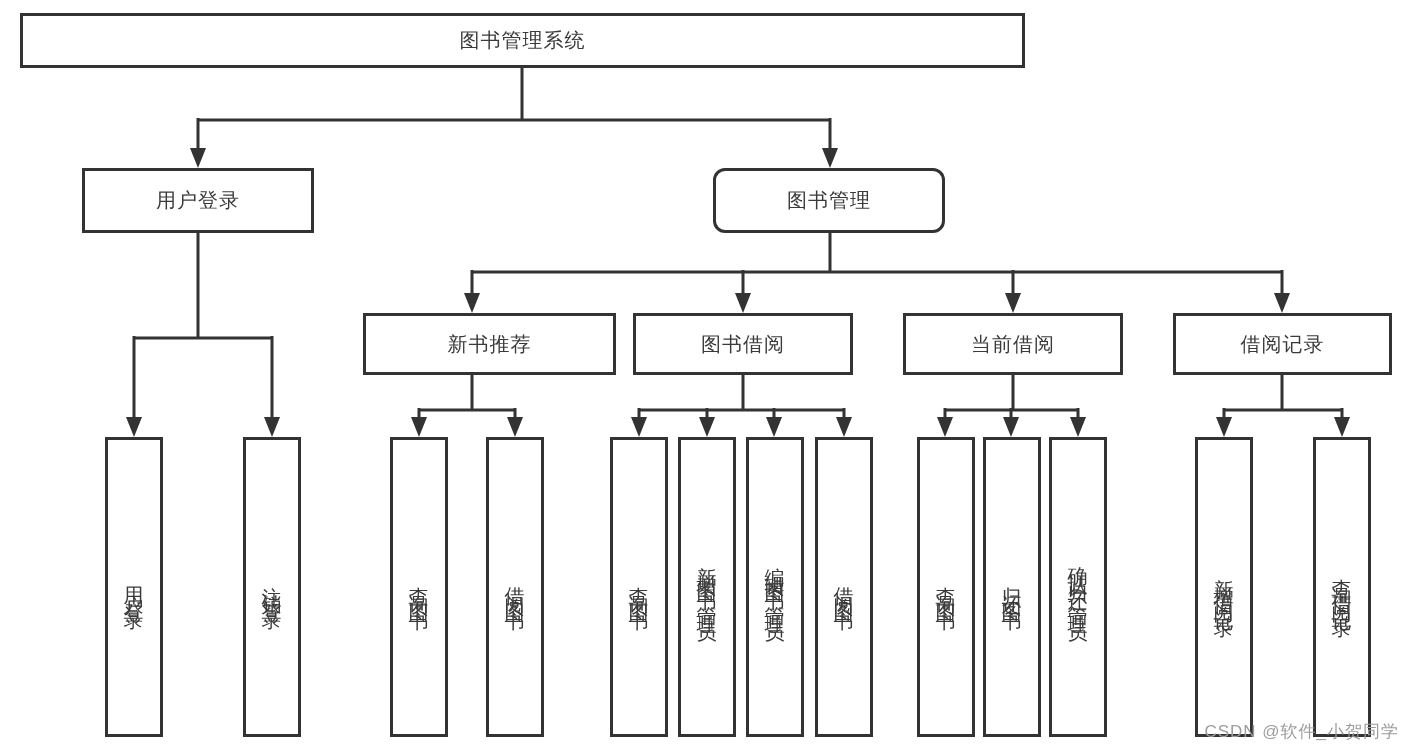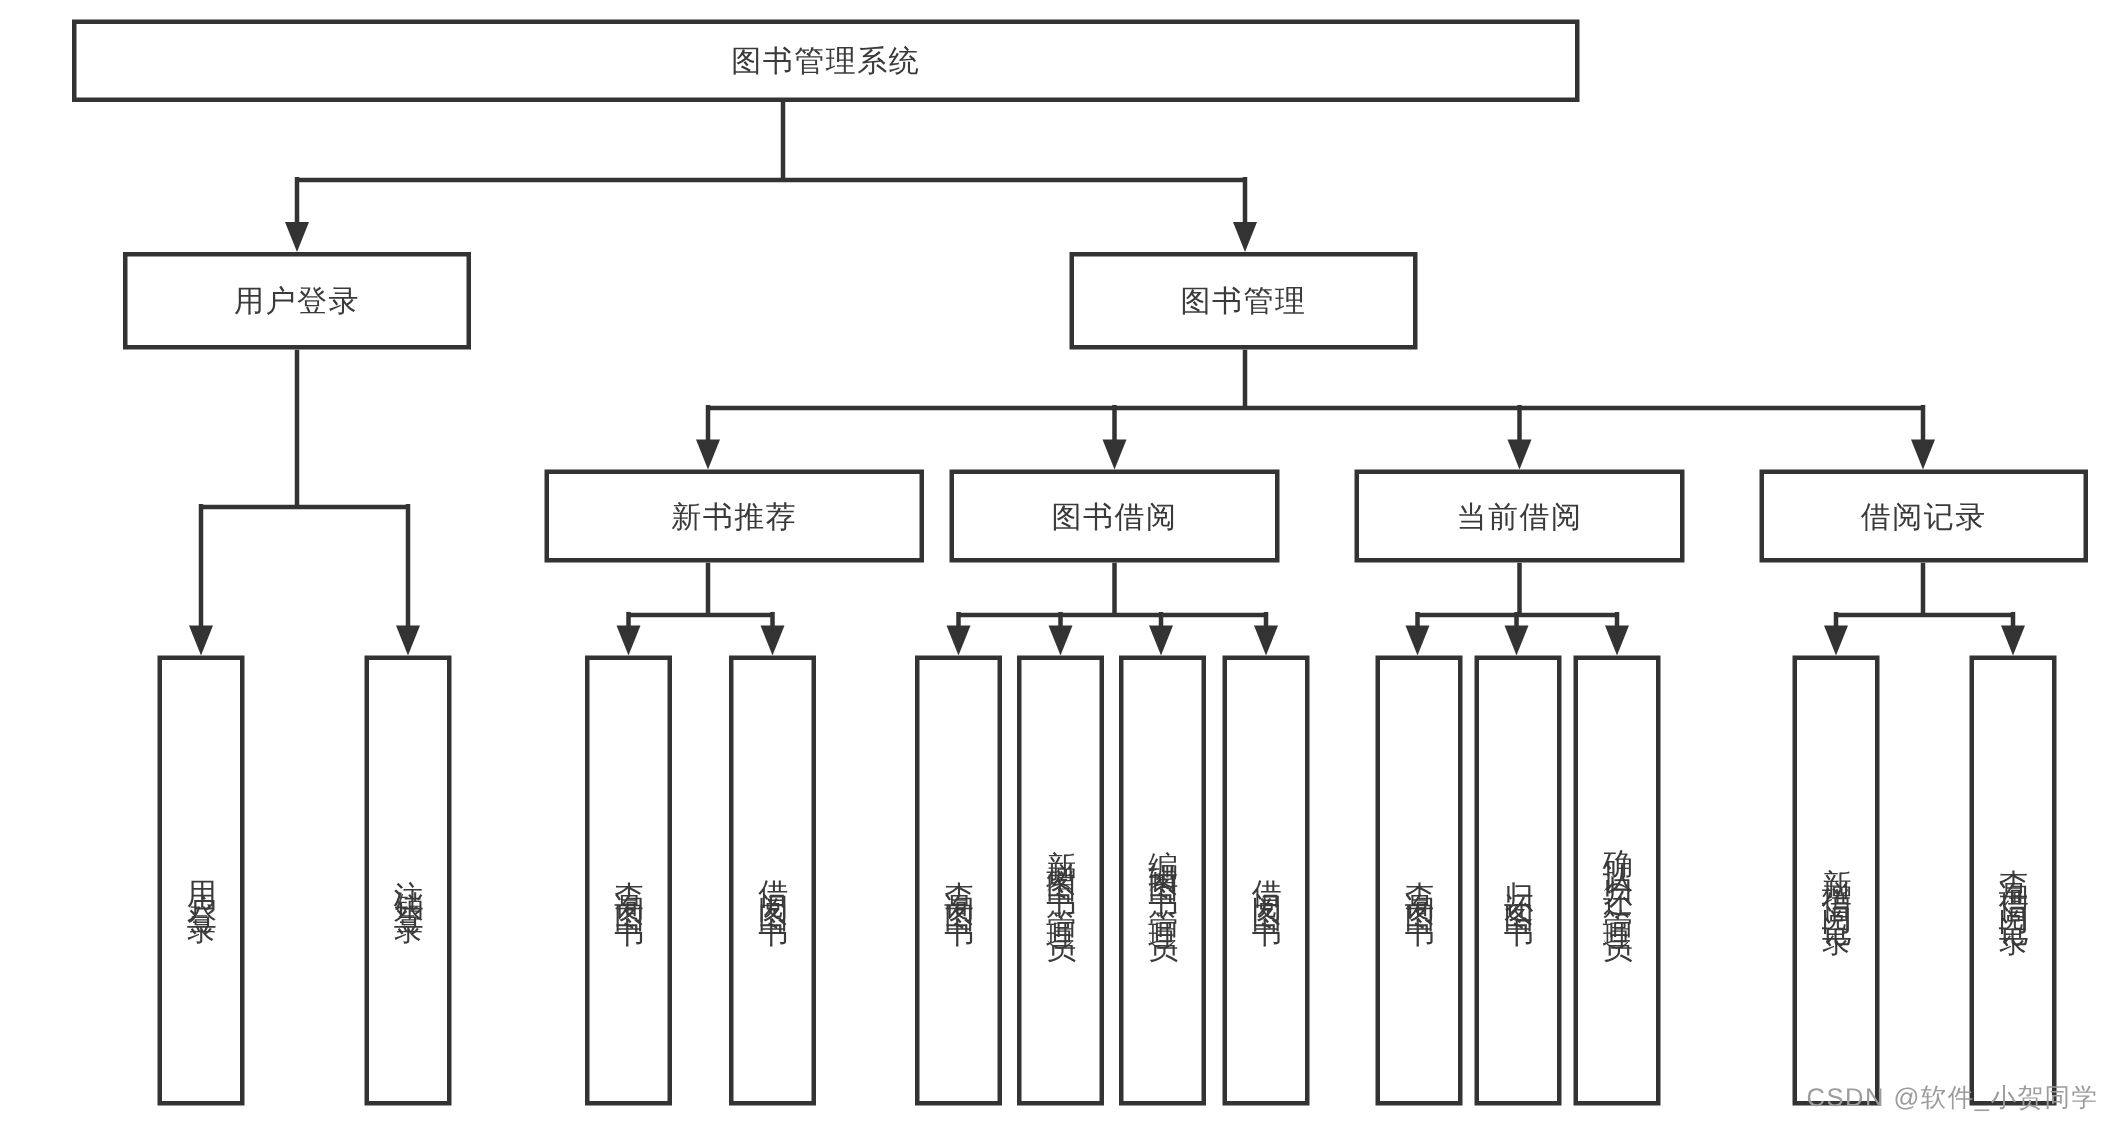--- a/index.html
+++ b/index.html
@@ -95,28 +95,28 @@
       <polygon points="766,417 782,417 774,437"></polygon>
       <polygon points="836,417 852,417 844,437"></polygon>
       <polygon points="937,417 953,417 945,437"></polygon>
       <polygon points="1003,417 1019,417 1011,437"></polygon>
       <polygon points="1070,417 1086,417 1078,437"></polygon>
       <polygon points="1216,417 1232,417 1224,437"></polygon>
       <polygon points="1334,417 1350,417 1342,437"></polygon>
     </g>
   </svg>
 
-  <div class="box" style="left:20px; top:13px; width:1005px; height:55px;margin-left:28px;">
+  <div class="box" style="left:20px; top:13px; width:1005px; height:55px;">
     <span>图书管理系统</span>
   </div>
 
   <div class="box" style="left:82px; top:168px; width:232px; height:65px;">
     <span>用户登录</span>
   </div>
-  <div class="box" style="left:713px; top:168px; width:232px; height:65px;">
+  <div class="box" style="left:713px; top:168px; width:232px; height:65px;border-radius:12px;">
     <span>图书管理</span>
   </div>
 
   <div class="box" style="left:363px; top:313px; width:253px; height:62px;">
     <span>新书推荐</span>
   </div>
   <div class="box" style="left:633px; top:313px; width:220px; height:62px;">
     <span>图书借阅</span>
   </div>
   <div class="box" style="left:903px; top:313px; width:220px; height:62px;">

